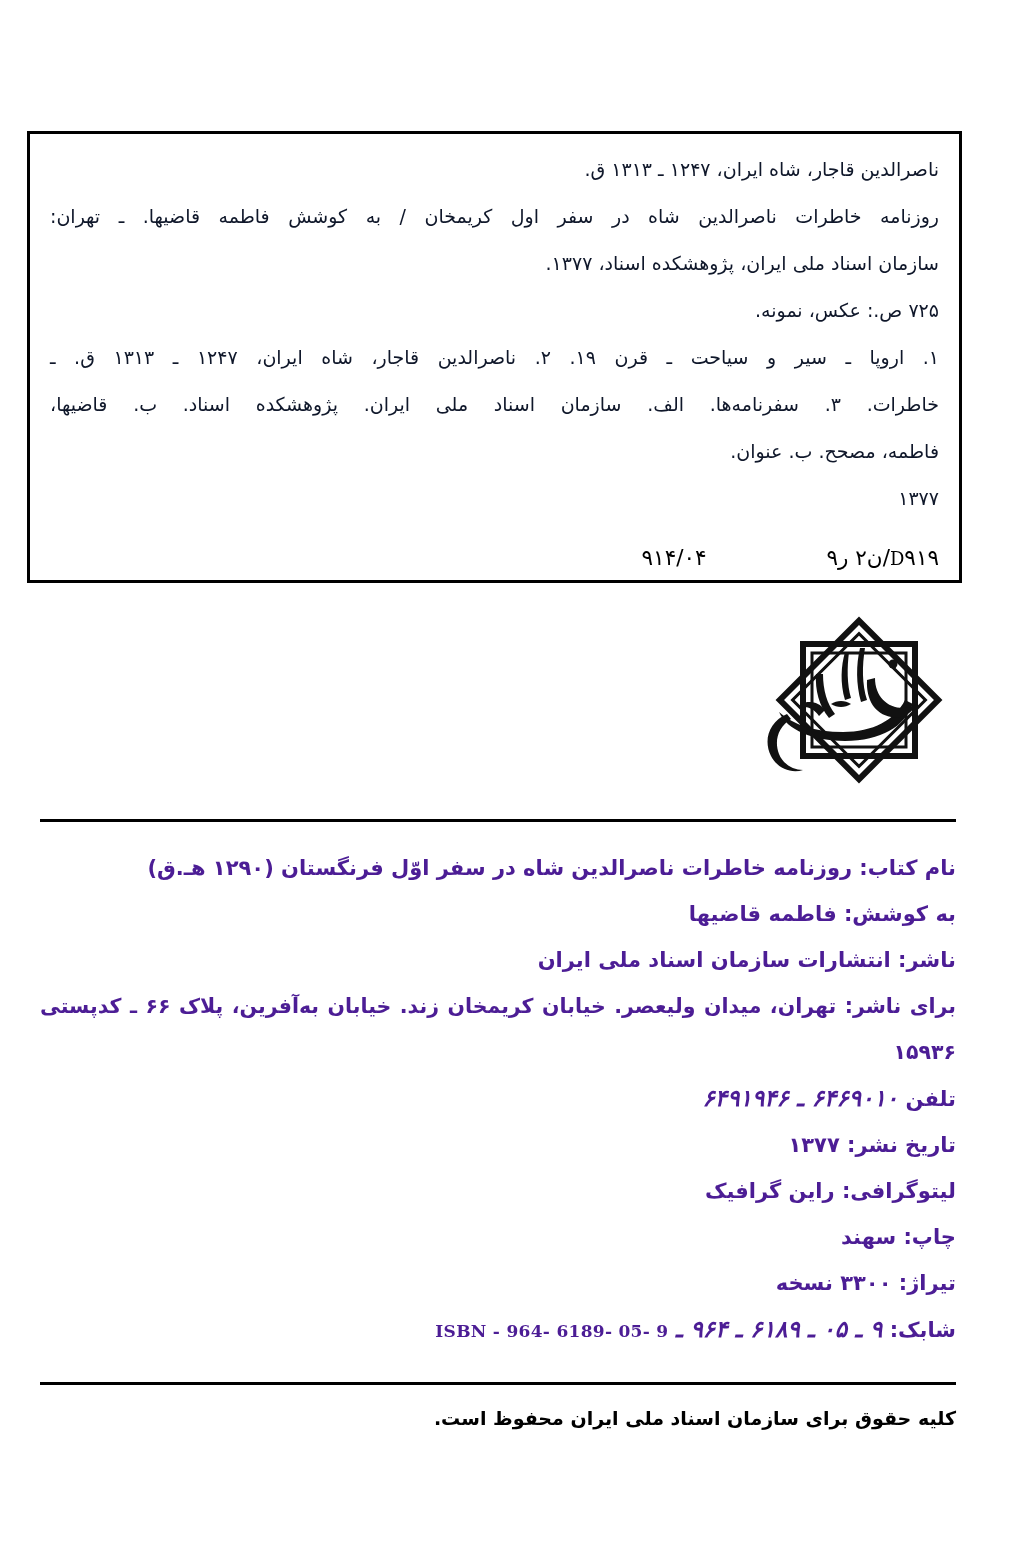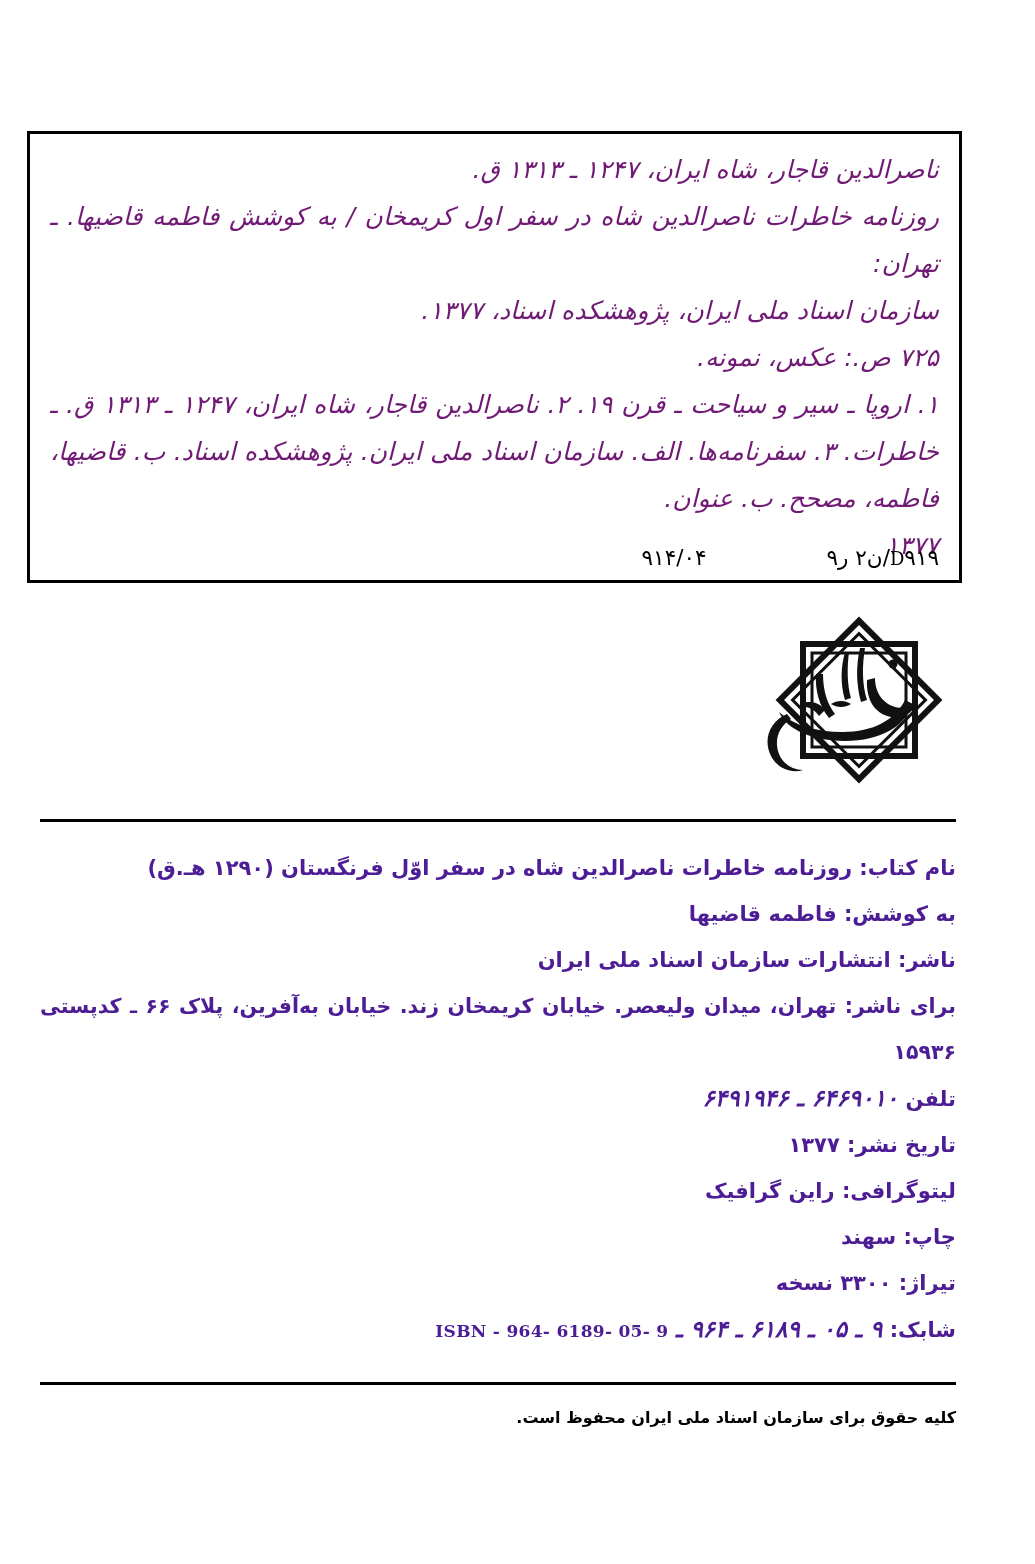--- a/index.html
+++ b/index.html
@@ -31,26 +31,25 @@
     border: 3px solid #000;
     box-sizing: border-box;
     background: #fff;
   }
   #cip-inner {
     padding: 12px 20px 0 20px;
     direction: rtl;
     text-align: right;
   }
   .cip-line {
-    font-size: 25px;
+    font-size: 19px;
     line-height: 47px;
-    color: #701a75;
+    color: #0f172a;
     white-space: nowrap;
     letter-spacing: 0px;
-    font-style: italic;
   }
   .cip-line.justify {
     white-space: normal;
     text-align: justify;
     text-align-last: justify;
   }
   .cip-line.plain-right {
     text-align: right;
   }
 
@@ -132,21 +131,21 @@
   }
 
   
   #copyright {
     position: absolute;
     left: 40px;
     top: 1398px;
     width: 916px;
     direction: rtl;
     text-align: right;
-    font-size: 16px;
+    font-size: 19px;
     font-weight: bold;
     line-height: 40px;
     color: #000;
   }
 </style>
 </head>
 <body>
 
 <div id="page">
 

